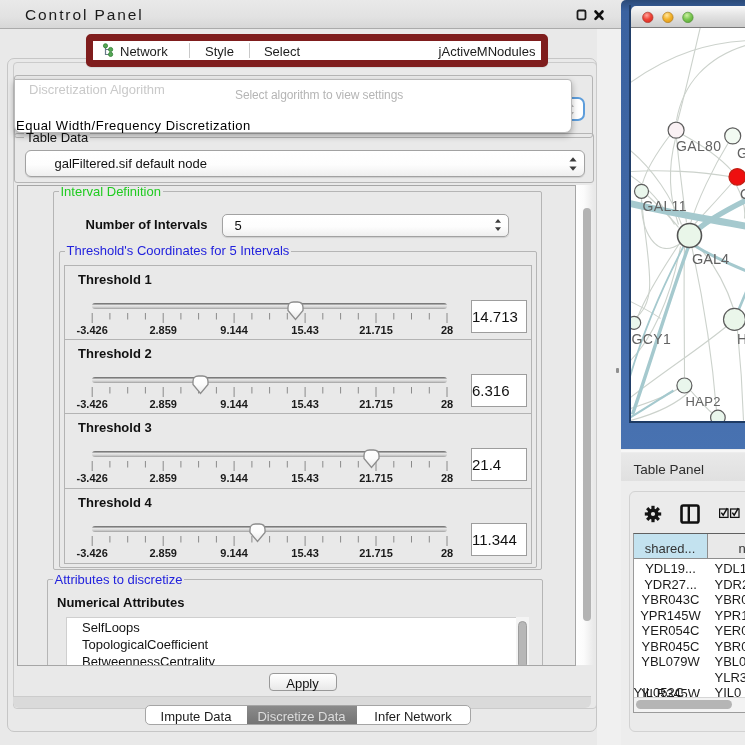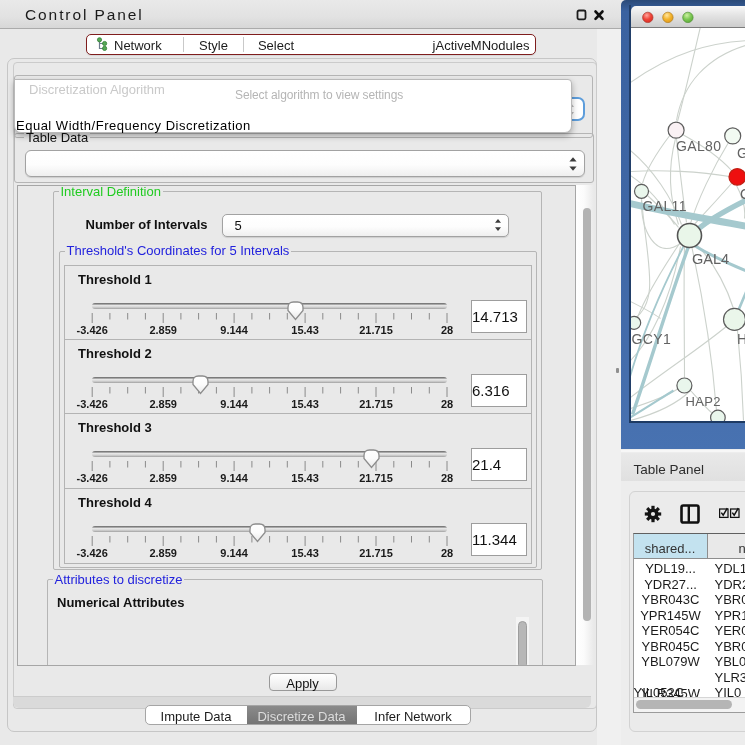--- a/index.html
+++ b/index.html
@@ -37,21 +37,21 @@
       <path d="M19.5,2.5 L26.5,9.8 M26.5,2.5 L19.5,9.8" stroke="#111" stroke-width="2.6" stroke-linecap="round"></path>
     </svg>
   </div>
 
   <div class="abs" style="left:7px;top:58px;width:588px;height:672px;border:1px solid #c6c6c6;
        border-radius:7px;background:#e9e9e9;"></div>
 
   <div class="abs" style="left:12.5px;top:62px;width:582px;height:645px;border:1px solid #cbcbcb;border-radius:4px;"></div>
 
   <div class="abs" style="left:86px;top:33.5px;width:448px;height:19px;background:#ffffff;
-       border:1px solid #7f1d1d;border-radius:5px;box-shadow:0 1px 1px rgba(0,0,0,0.08);overflow:hidden;">
+       border:7px solid #7f1d1d;border-radius:5px;box-shadow:0 1px 1px rgba(0,0,0,0.08);overflow:hidden;">
     <div class="abs" style="left:0;top:0;width:96px;height:19px;">
       <svg class="abs" style="left:9px;top:2.5px;" width="13" height="14" viewBox="0 0 13 14">
         <path d="M3.5,3 L3.5,12 M3.5,6.5 L8,6.5 M3.5,11.5 L8,11.5" stroke="#6b7b8b" stroke-width="1.2" fill="none"></path>
         <circle cx="3.5" cy="2.8" r="2.1" fill="#55a855" stroke="#2e7d32" stroke-width="0.8"></circle>
         <circle cx="8.6" cy="6.5" r="2.1" fill="#55a855" stroke="#2e7d32" stroke-width="0.8"></circle>
         <circle cx="8.6" cy="11.4" r="2.1" fill="#55a855" stroke="#2e7d32" stroke-width="0.8"></circle>
       </svg>
       <div class="abs" style="left:27px;top:3px;font-size:13px;color:#1b1b1b;">Network</div>
     </div>
     <div class="abs" style="left:96px;top:2px;width:1px;height:15px;background:#c9c9c9;"></div>
@@ -69,20 +69,21 @@
        border-radius:7px;background:#ffffff;box-sizing:border-box;">
     <svg class="abs" style="left:8px;top:3px;" width="10" height="15" viewBox="0 0 10 15">
       <path d="M5,1 L8,5 L2,5 Z" fill="#b9b9b9"></path>
       <path d="M5,14 L8,10 L2,10 Z" fill="#b9b9b9"></path>
     </svg>
   </div>
 
   <div class="grp" style="left:14px;top:133px;width:578px;height:48px;"></div>
   <div class="grplabel" style="left:24px;top:131px;color:#111;">Table Data</div>
   <div class="combo" style="left:24.5px;top:149.5px;width:558px;height:25px;">
+    <div class="ctext" style="top:5px;left:29px;">galFiltered.sif default node</div>
     <svg class="abs" style="left:541px;top:5px;" width="12" height="16" viewBox="0 0 12 16">
       <path d="M6,1.2 L9.6,5.6 L2.4,5.6 Z" fill="#3c3c3c"></path>
       <path d="M6,14.8 L9.6,10.4 L2.4,10.4 Z" fill="#3c3c3c"></path>
     </svg>
   </div>
 
   <div class="abs" style="left:16.5px;top:184.5px;width:559px;height:481.5px;border:1px solid #a6a6a6;
        background:#e9e9e9;box-sizing:border-box;overflow:hidden;" id="bigpanel">
 
     <div class="grp" style="left:35px;top:5.5px;width:487px;height:377px;border-radius:2px;"></div>
@@ -281,20 +282,25 @@
     </linearGradient>
           </defs>
     <path d="M1,6.5 Q1,1 6.5,1 L10.5,1 Q16,1 16,6.5 L16,9.5 L8.5,18.5 L1,9.5 Z" fill="url(#thg4)" stroke="#8c8c8c" stroke-width="1.3"></path>
   </svg>
   <div class="vbox">11.344</div>
 </div>
 
     <div class="grp" style="left:29.5px;top:393.5px;width:494px;height:95px;border-radius:2px;"></div>
     <div class="grplabel" style="left:35px;top:387px;color:#2222dd;">Attributes to discretize</div>
     <div class="abs" style="left:39.5px;top:409px;font-size:13px;font-weight:bold;color:#111;">Numerical Attributes</div>
+    <div class="abs" style="left:48.5px;top:431px;width:449px;height:52px;background:#ffffff;border:1px solid #cfcfcf;">
+      <div class="abs" style="left:15px;top:2px;font-size:13px;color:#141414;">SelfLoops</div>
+      <div class="abs" style="left:15px;top:19px;font-size:13px;color:#141414;">TopologicalCoefficient</div>
+      <div class="abs" style="left:15px;top:36px;font-size:13px;color:#141414;">BetweennessCentrality</div>
+    </div>
     <div class="abs" style="left:498.5px;top:431px;width:13px;height:52px;background:#f4f4f4;">
       <div class="abs" style="left:1.5px;top:4px;width:9px;height:48px;background:#b7b7b7;border:1px solid #9d9d9d;border-radius:5px;box-sizing:border-box;"></div>
     </div>
 
   </div>
 
   <div class="abs" style="left:575.5px;top:185px;width:18.5px;height:480px;
        background:linear-gradient(90deg,#ffffff 0%,#fbfbfb 45%,#e9e9e9 100%);"></div>
   <div class="abs" style="left:582.5px;top:207.5px;width:8px;height:413px;background:#b3b3b3;border-radius:4.5px;"></div>
 

